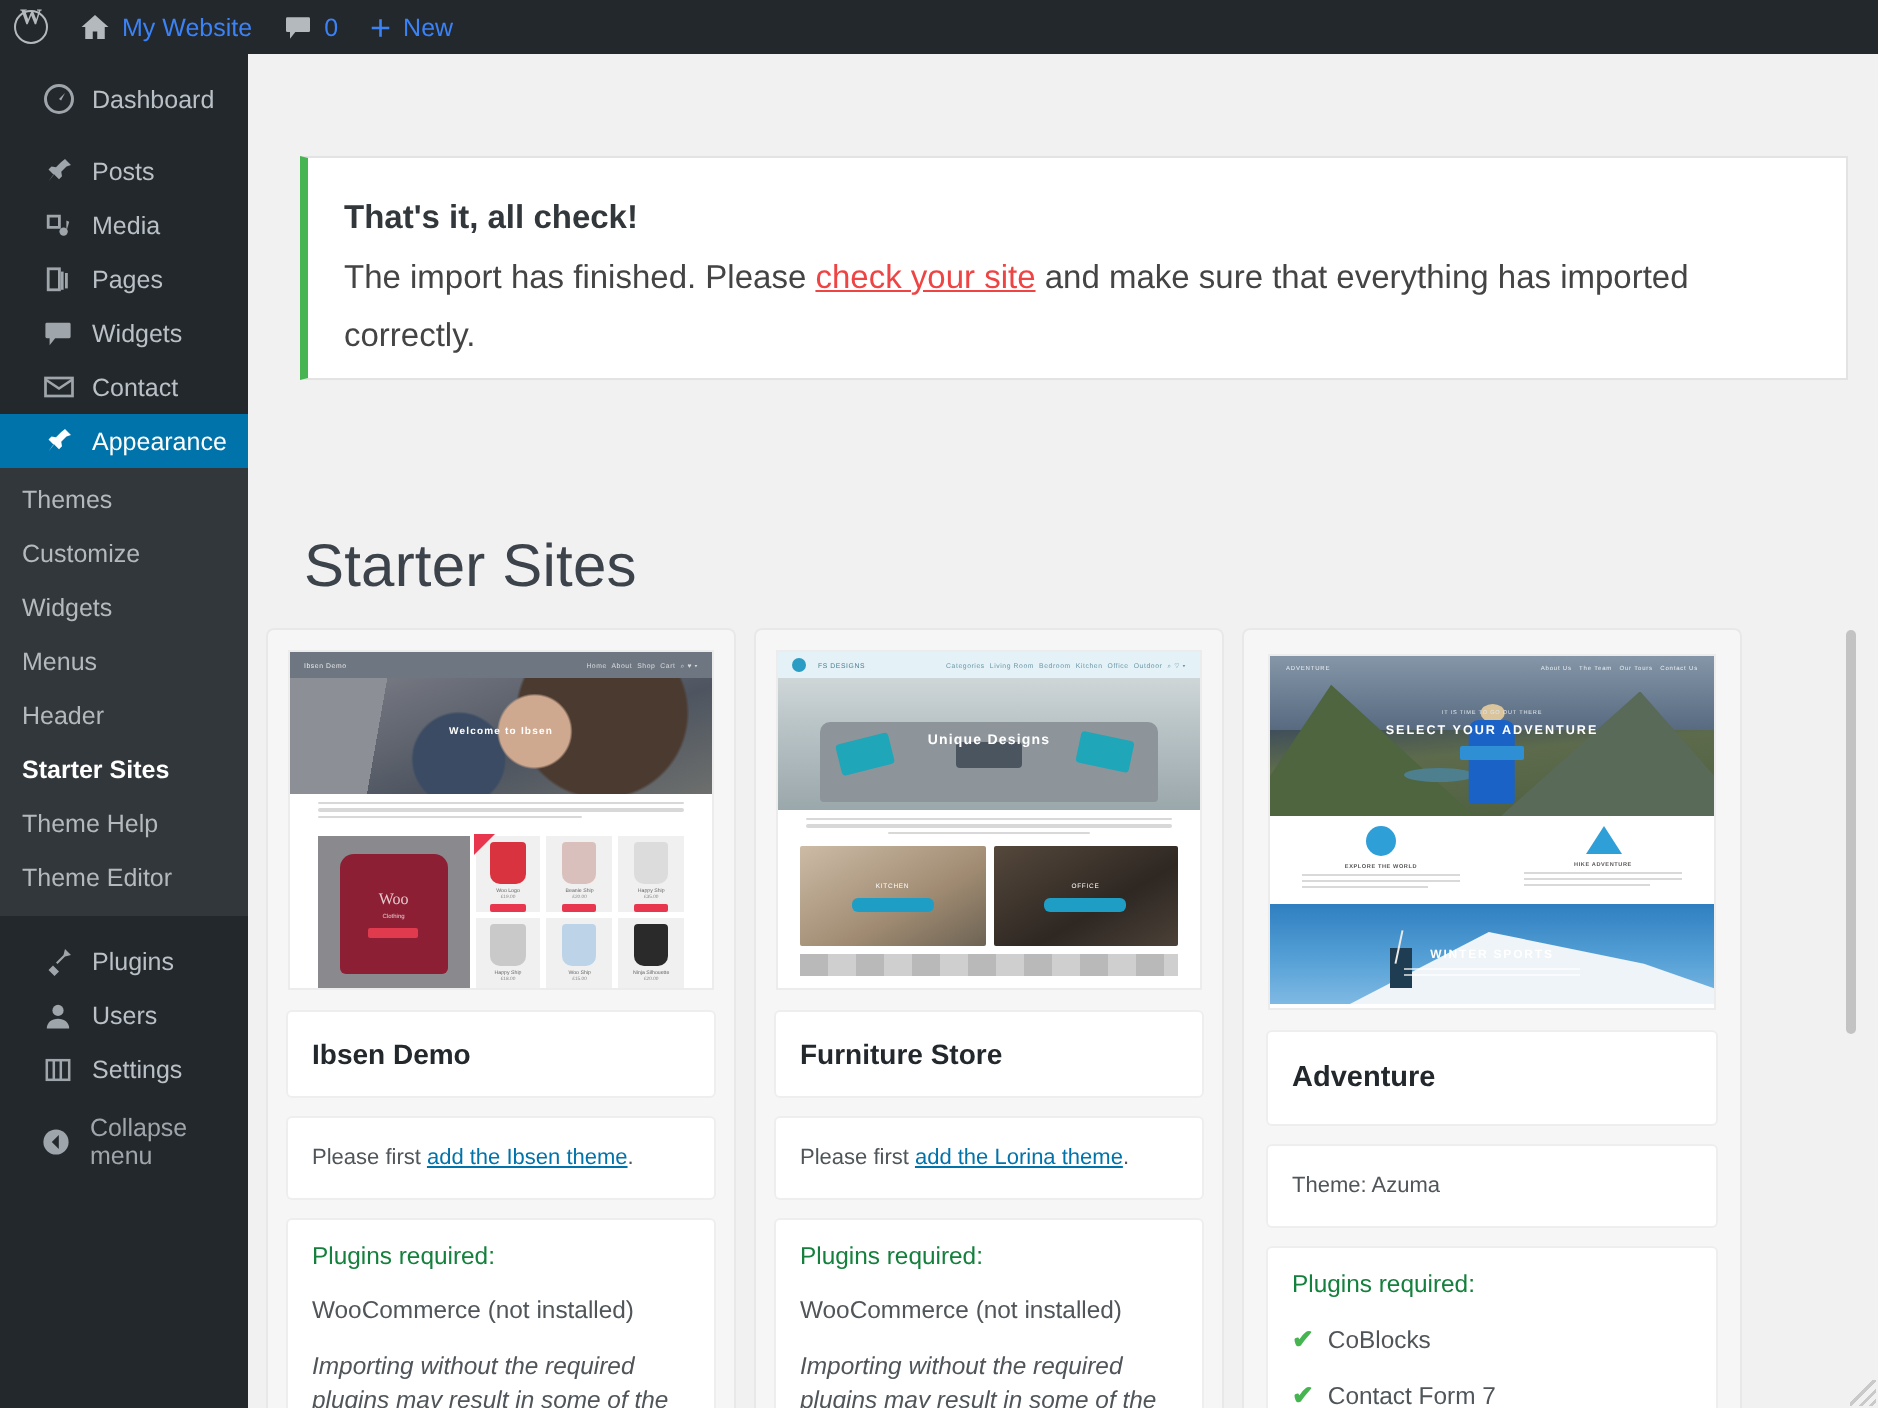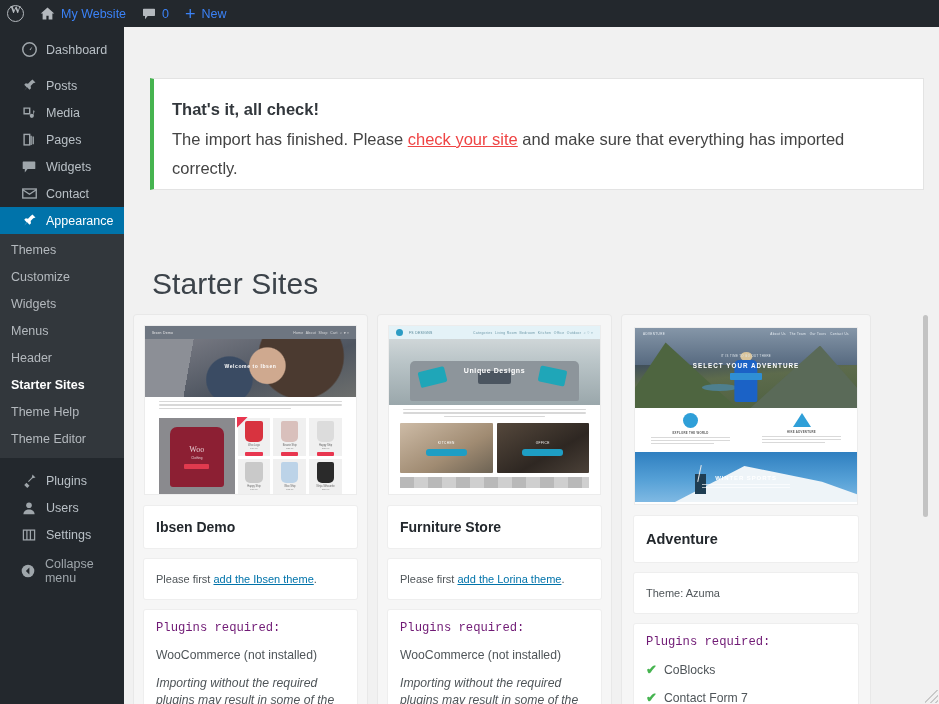--- a/index.html
+++ b/index.html
@@ -148,21 +148,21 @@
     background: #fff; margin-top: 11px;
     padding: 11px 12px; border-radius: 2px;
     box-shadow: 0 0 0 1px rgba(0,0,0,.03);
   }
   .panel.title-panel { padding: 13px 12px; }
   .card.wide .panel.title-panel { padding: 15px 12px; }
   .panel h4 { font-size: 14px; font-weight: bold; color: #23282d; }
   .card.wide .panel h4 { font-size: 14.5px; }
   .panel .req { font-size: 11px; color: #4f5559; line-height: 18px; }
   .panel .req a { color: #0073aa; text-decoration: underline; }
-  .panel .plug-head { font-size: 12.2px; color: #701a75; margin-bottom: 13px; font-family: Liberation Mono, monospace; }
+  .panel .plug-head { font-size: 12.2px; color: #15803d; margin-bottom: 13px; }
   .panel .plug-item { font-size: 12.2px; color: #4f5559; margin-bottom: 13px; display: flex; align-items: flex-end; gap: 7px;}
   .panel .plug-note {
     font-size: 12.2px; color: #4f5559; font-style: italic;
     line-height: 17px;
   }
   .check { color: #46b450; font-size: 13px; font-weight: bold; }
 
   
   .tb { position: absolute; inset: 0; background: #fff; }
   .tb-bar { height: 13px; display:flex; align-items:center; padding: 0 7px; font-size: 3.4px; letter-spacing:.3px;}

